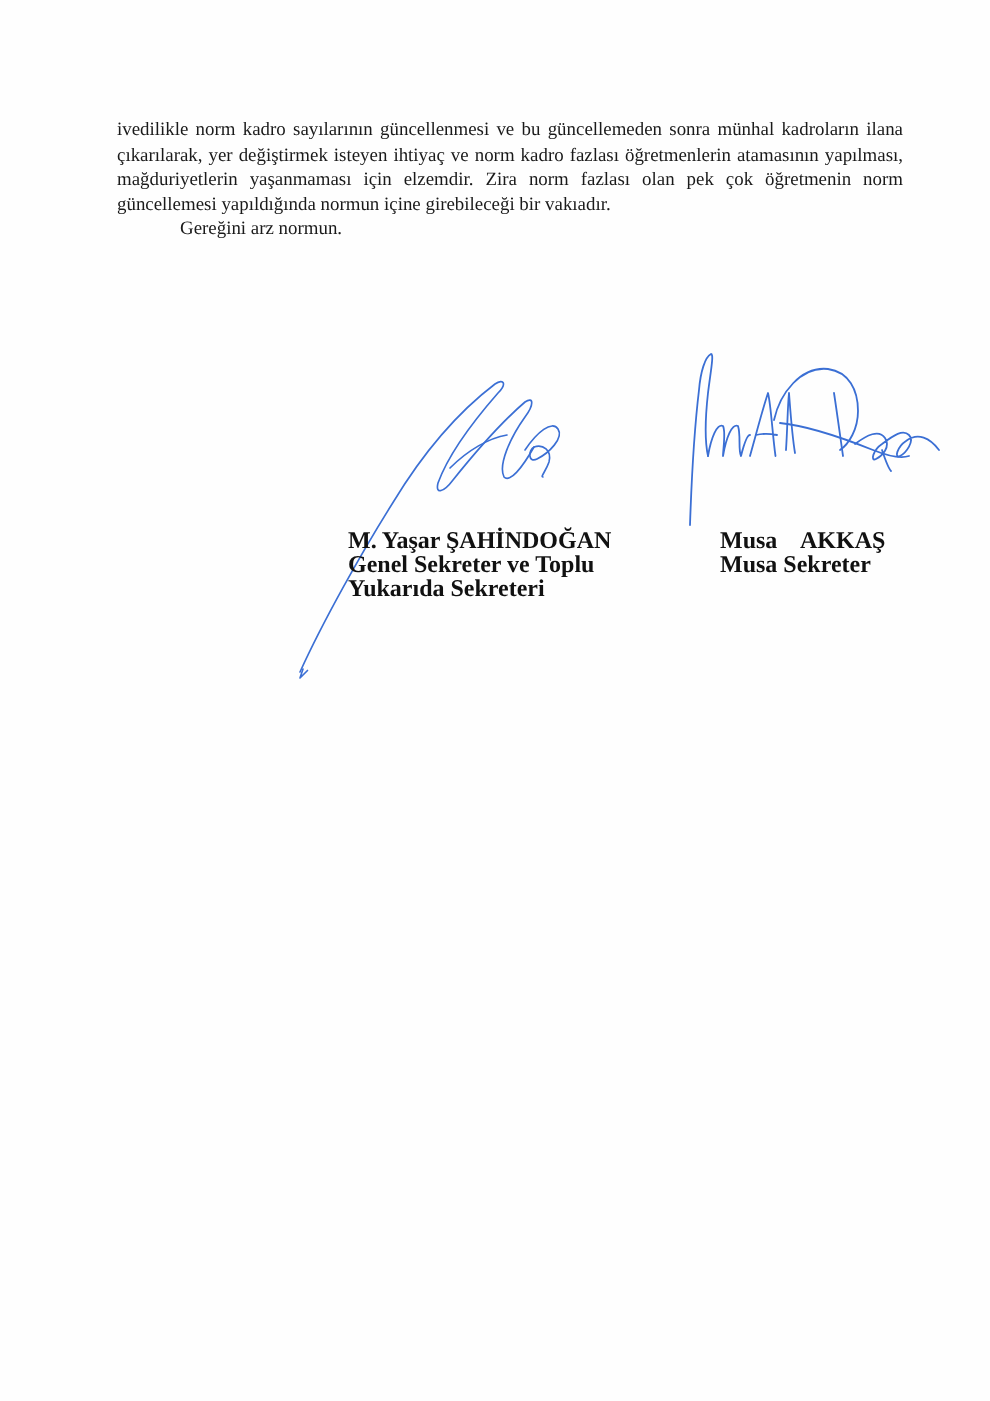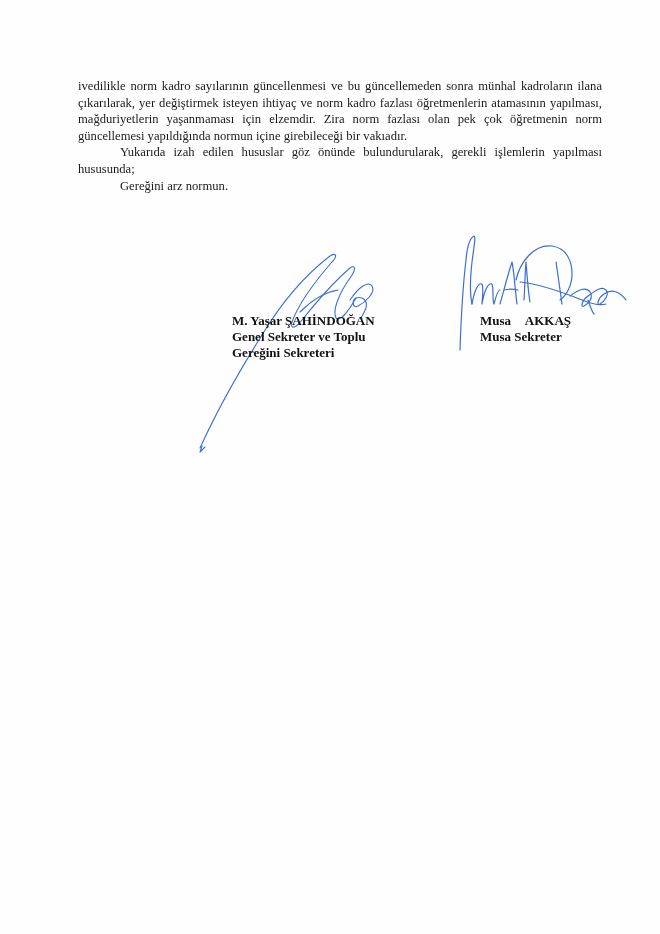--- a/index.html
+++ b/index.html
@@ -35,24 +35,25 @@
   }
   .body-text p.indent {
     text-indent: 42px;
   }
   .body-text p.last-justify {
     text-align-last: left;
   }
   .sig-block {
     position: absolute;
     font-weight: bold;
-    font-size: 13px;
+    font-size: 16px;
     line-height: 16px;
     color: #111111;
     z-index: 2;
+    margin-top: 40px;
   }
   .sig-block div {
     white-space: nowrap;
   }
   .sig-left { left: 232px; top: 313px; }
   .sig-right { left: 480px; top: 313px; }
   .sig-right .name { word-spacing: 4px; text-align: center; }
   svg.signature {
     position: absolute;
     z-index: 1;
@@ -64,21 +65,20 @@
     stroke-linejoin: round;
   }
 </style>
 </head>
 <body>
 
 <div class="page">
 
   <div class="body-text">
     <p class="last-justify">ivedilikle norm kadro sayılarının güncellenmesi ve bu güncellemeden sonra münhal kadroların ilana çıkarılarak, yer değiştirmek isteyen ihtiyaç ve norm kadro fazlası öğretmenlerin atamasının yapılması, mağduriyetlerin yaşanmaması için elzemdir. Zira norm fazlası olan pek çok öğretmenin norm güncellemesi yapıldığında normun içine girebileceği bir vakıadır.</p>
-    <p class="indent last-justify">Yukarıda izah edilen hususlar göz önünde bulundurularak, gerekli işlemlerin yapılması hususunda;</p>
     <p class="indent">Gereğini arz normun.</p>
   </div>
 
   <svg class="signature" style="left:0;top:0;" width="660" height="934" viewBox="0 0 660 934">
     <g stroke="#3b6fd4" stroke-width="1.1">
 
       <path d="M200,448 C215,415 240,370 262,335 C282,302 305,275 330,256 C336,252 338,256 332,262 C318,278 300,300 292,322 C290,330 296,328 302,320 C318,300 336,280 350,268 C356,264 356,270 350,278 C340,292 332,310 336,318 C340,322 348,312 356,298"></path>
       <path d="M300,312 C312,300 326,292 338,290"></path>
       <path d="M350,300 C358,288 368,280 372,286 C376,292 366,302 358,306 C352,309 352,300 356,298 C362,296 368,300 366,308 C364,314 360,318 362,318"></path>
       <path d="M202,446 L200,452 L205,447"></path>
@@ -102,21 +102,21 @@
       <path d="M556,262 C558,275 560,290 562,304"></path>
 
       <path d="M570,296 C578,290 586,286 590,292 C594,298 588,304 584,306 C580,308 582,300 588,296 C596,290 602,286 606,290 C610,294 604,302 600,304 C596,306 598,298 604,294 C612,288 620,292 626,300"></path>
       <path d="M588,300 C590,306 592,312 594,314"></path>
     </g>
   </svg>
 
   <div class="sig-block sig-left">
     <div>M. Yaşar ŞAHİNDOĞAN</div>
     <div>Genel Sekreter ve Toplu</div>
-    <div>Gereğini Sekreteri</div>
+    <div>Yukarıda Sekreteri</div>
   </div>
 
   <div class="sig-block sig-right">
     <div class="name" style="white-space:pre;">Musa  AKKAŞ</div>
     <div>Musa Sekreter</div>
   </div>
 
 </div>
 
 </body></html>

